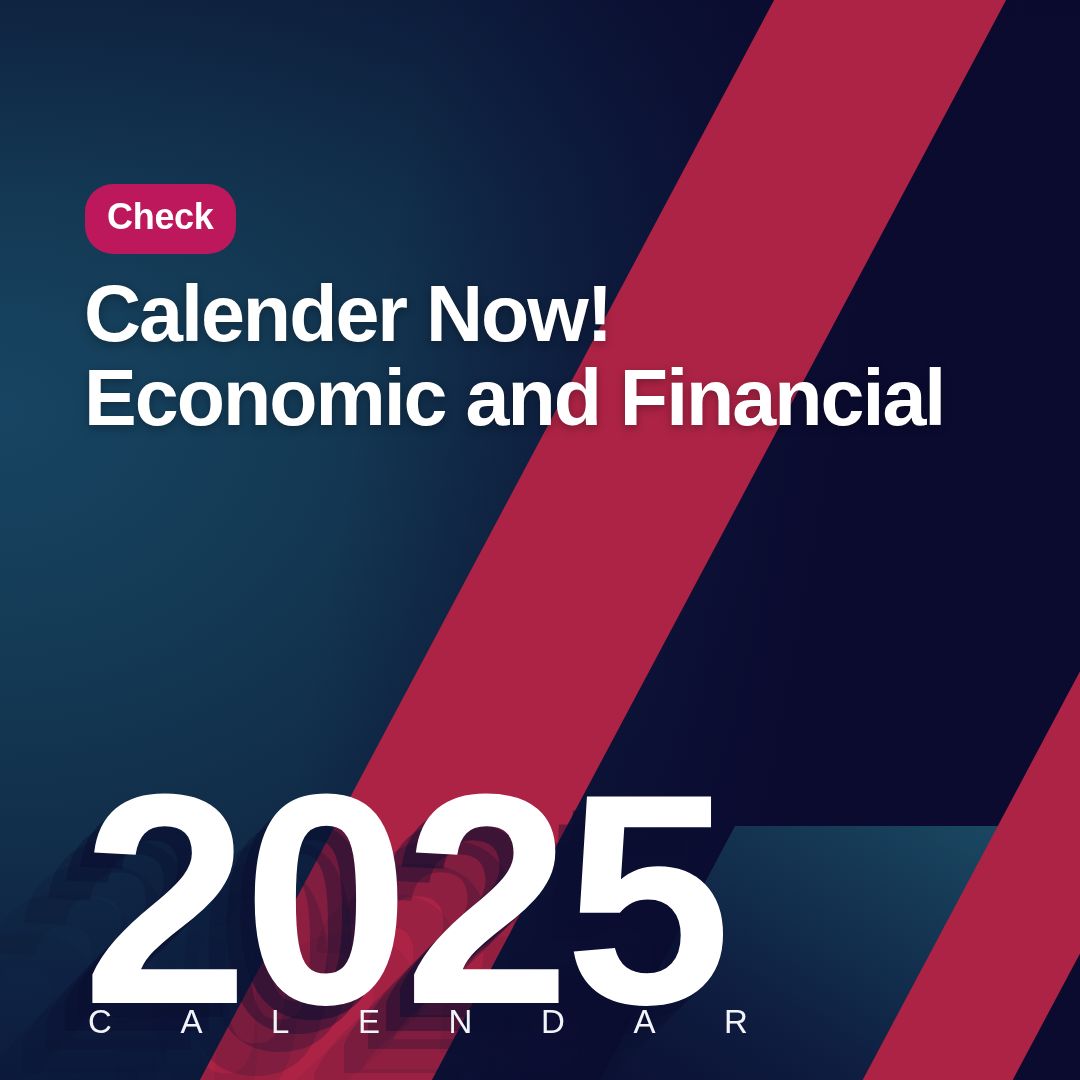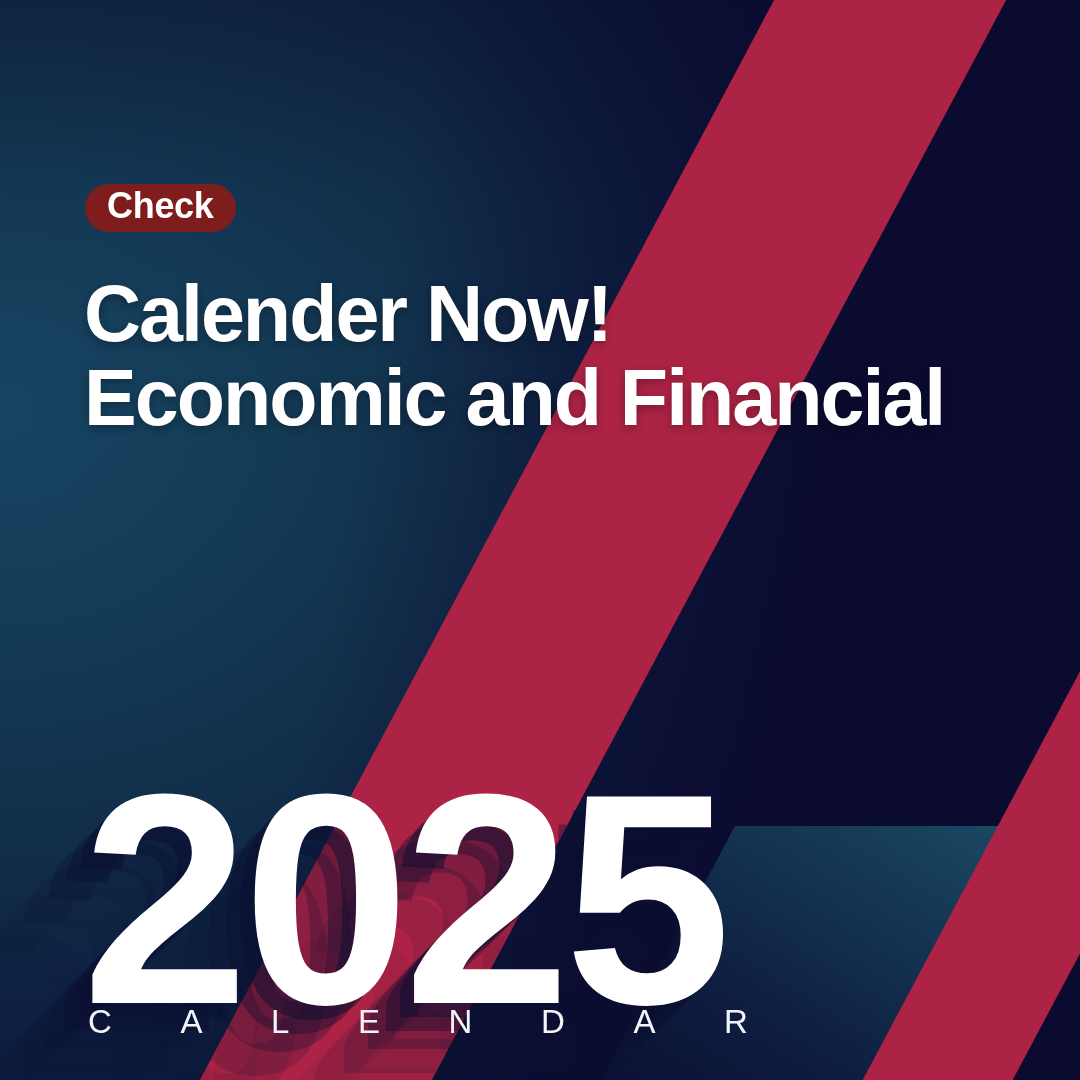--- a/index.html
+++ b/index.html
@@ -63,22 +63,22 @@
     transform:skewX(-28deg);
     transform-origin:top left;
   }
 
   
   .content { position:absolute; inset:0; }
 
   .badge {
     position:absolute; left:85px; top:184px;
     display:inline-flex; align-items:center; justify-content:center;
-    height:48px; padding:0 22px 4px 22px;
-    background:#7f1d1d;
+    height:70px; padding:0 22px 4px 22px;
+    background:#be185d;
     border-radius:28px;
     color:#ffffff;
     font-size:36px; font-weight:700;
     letter-spacing:-0.3px;
     line-height:1;
   }
 
   .headline {
     position:absolute; left:84px; top:272px;
     width:930px;

